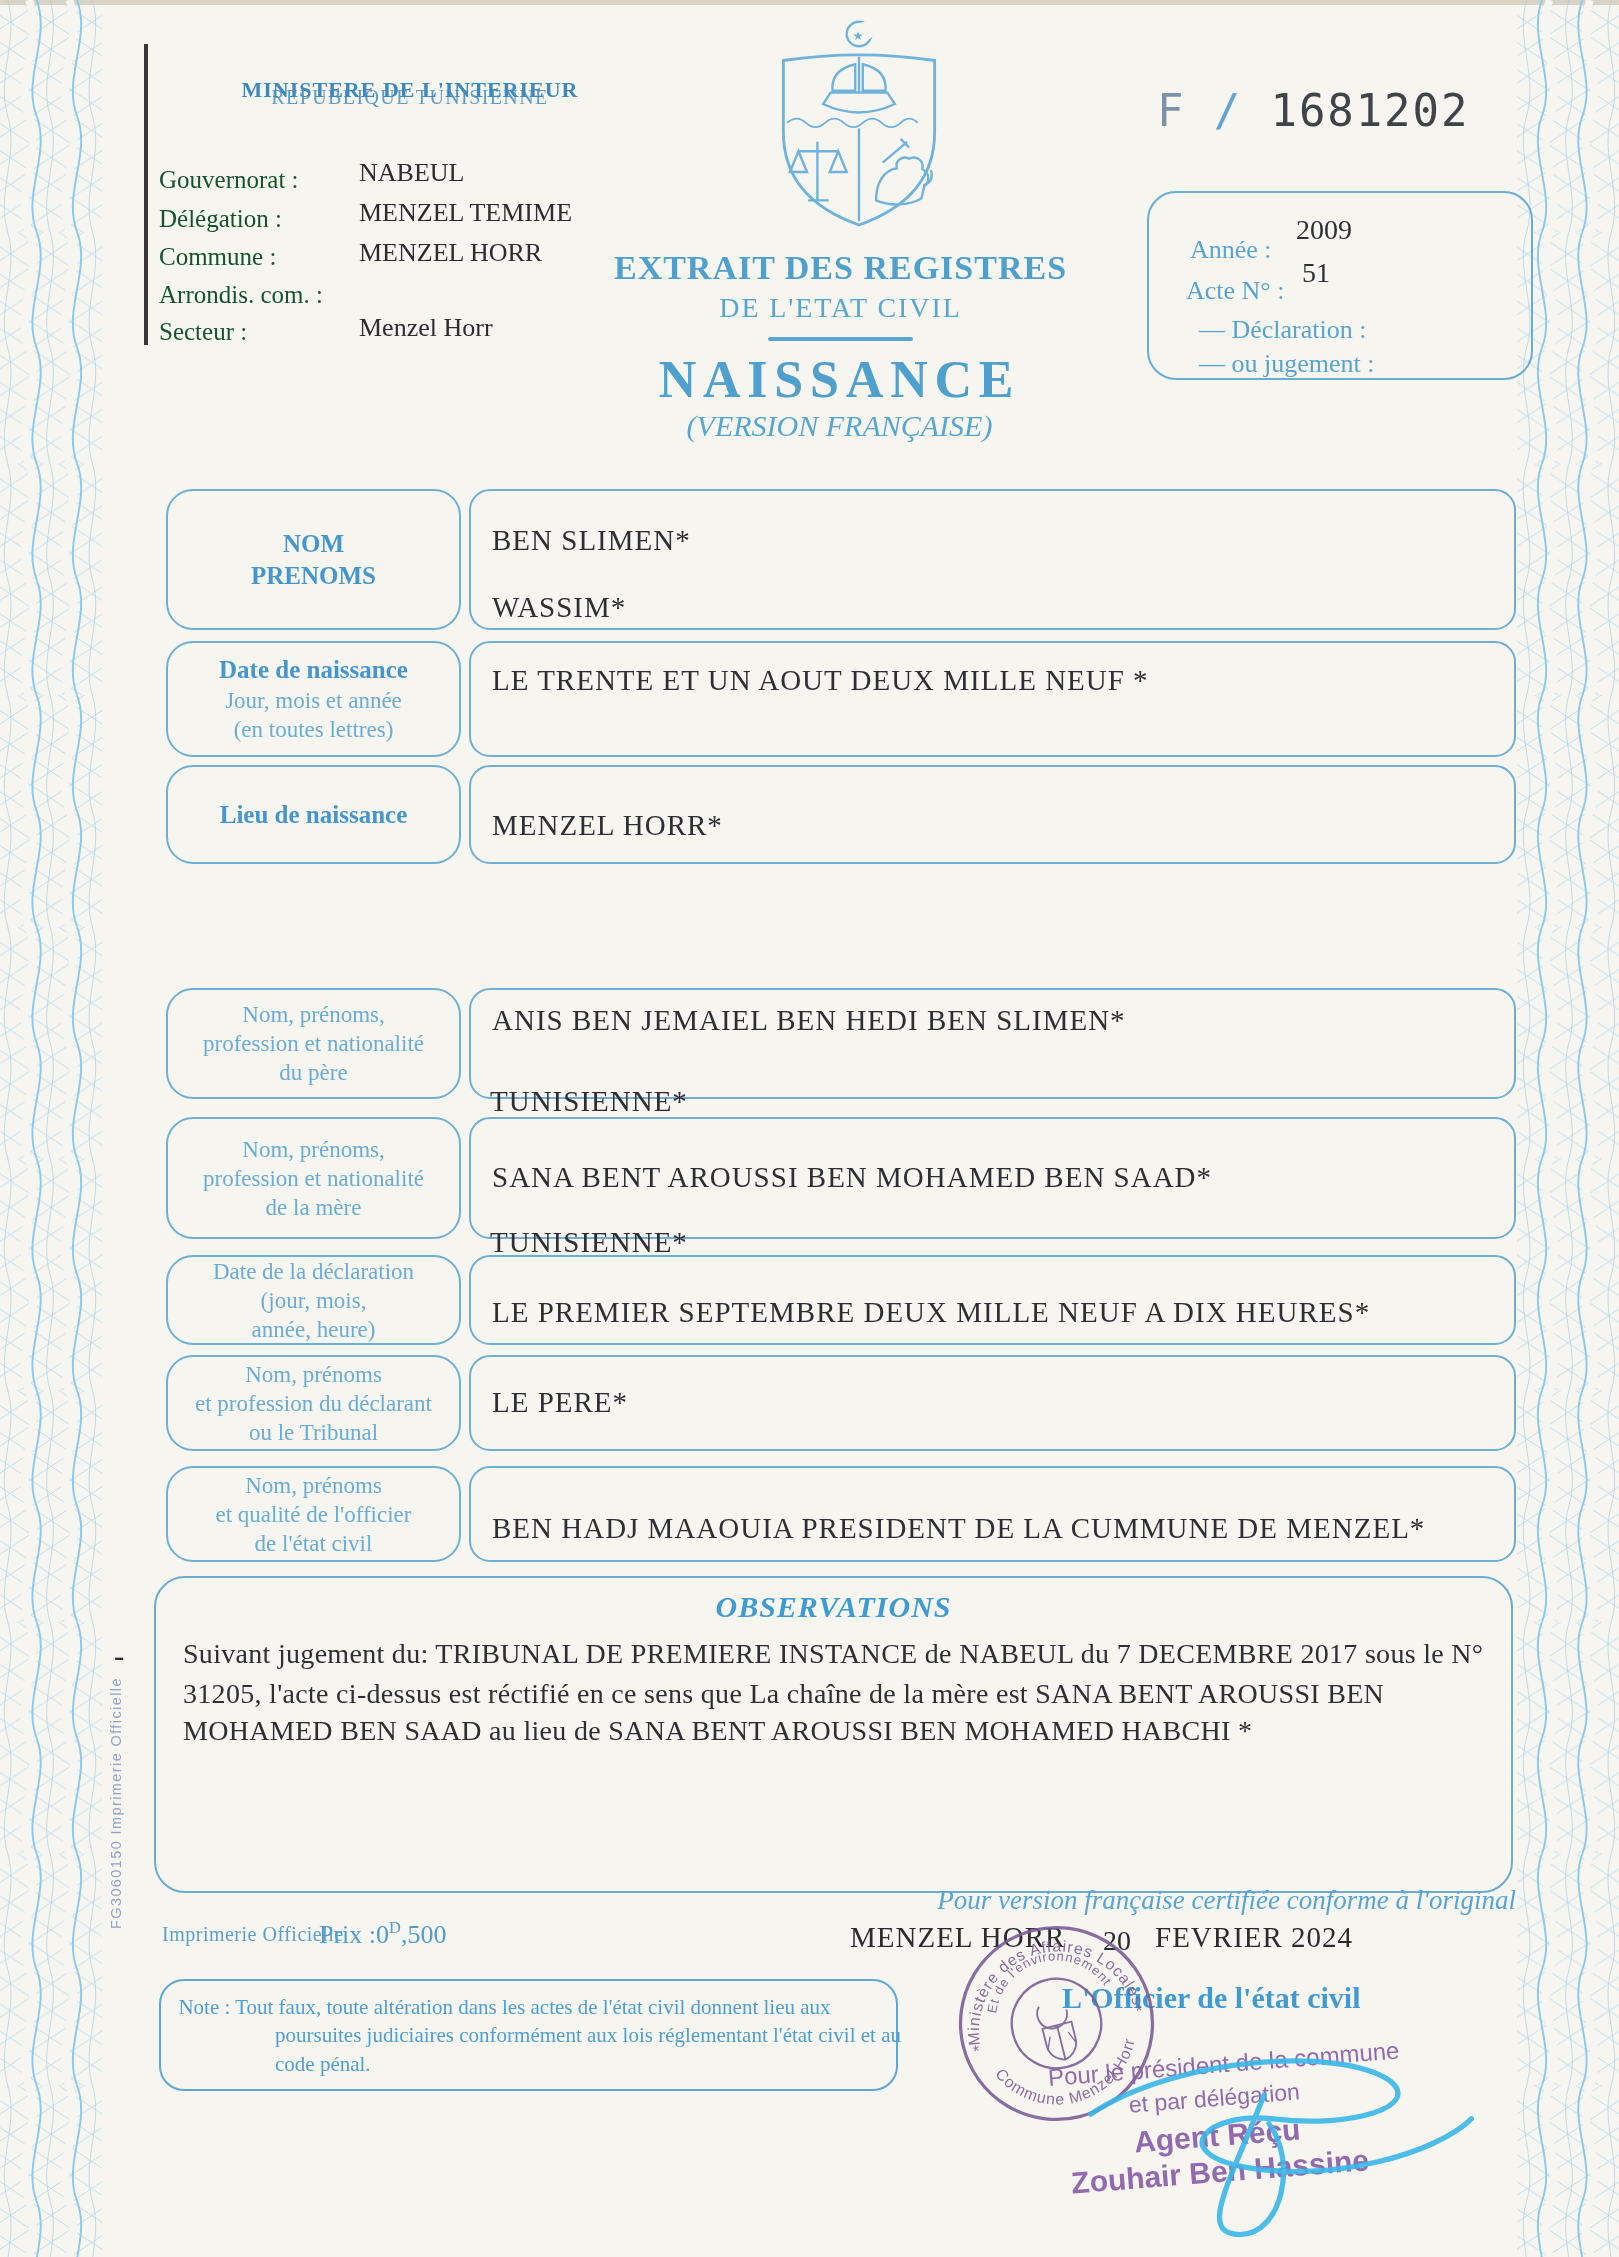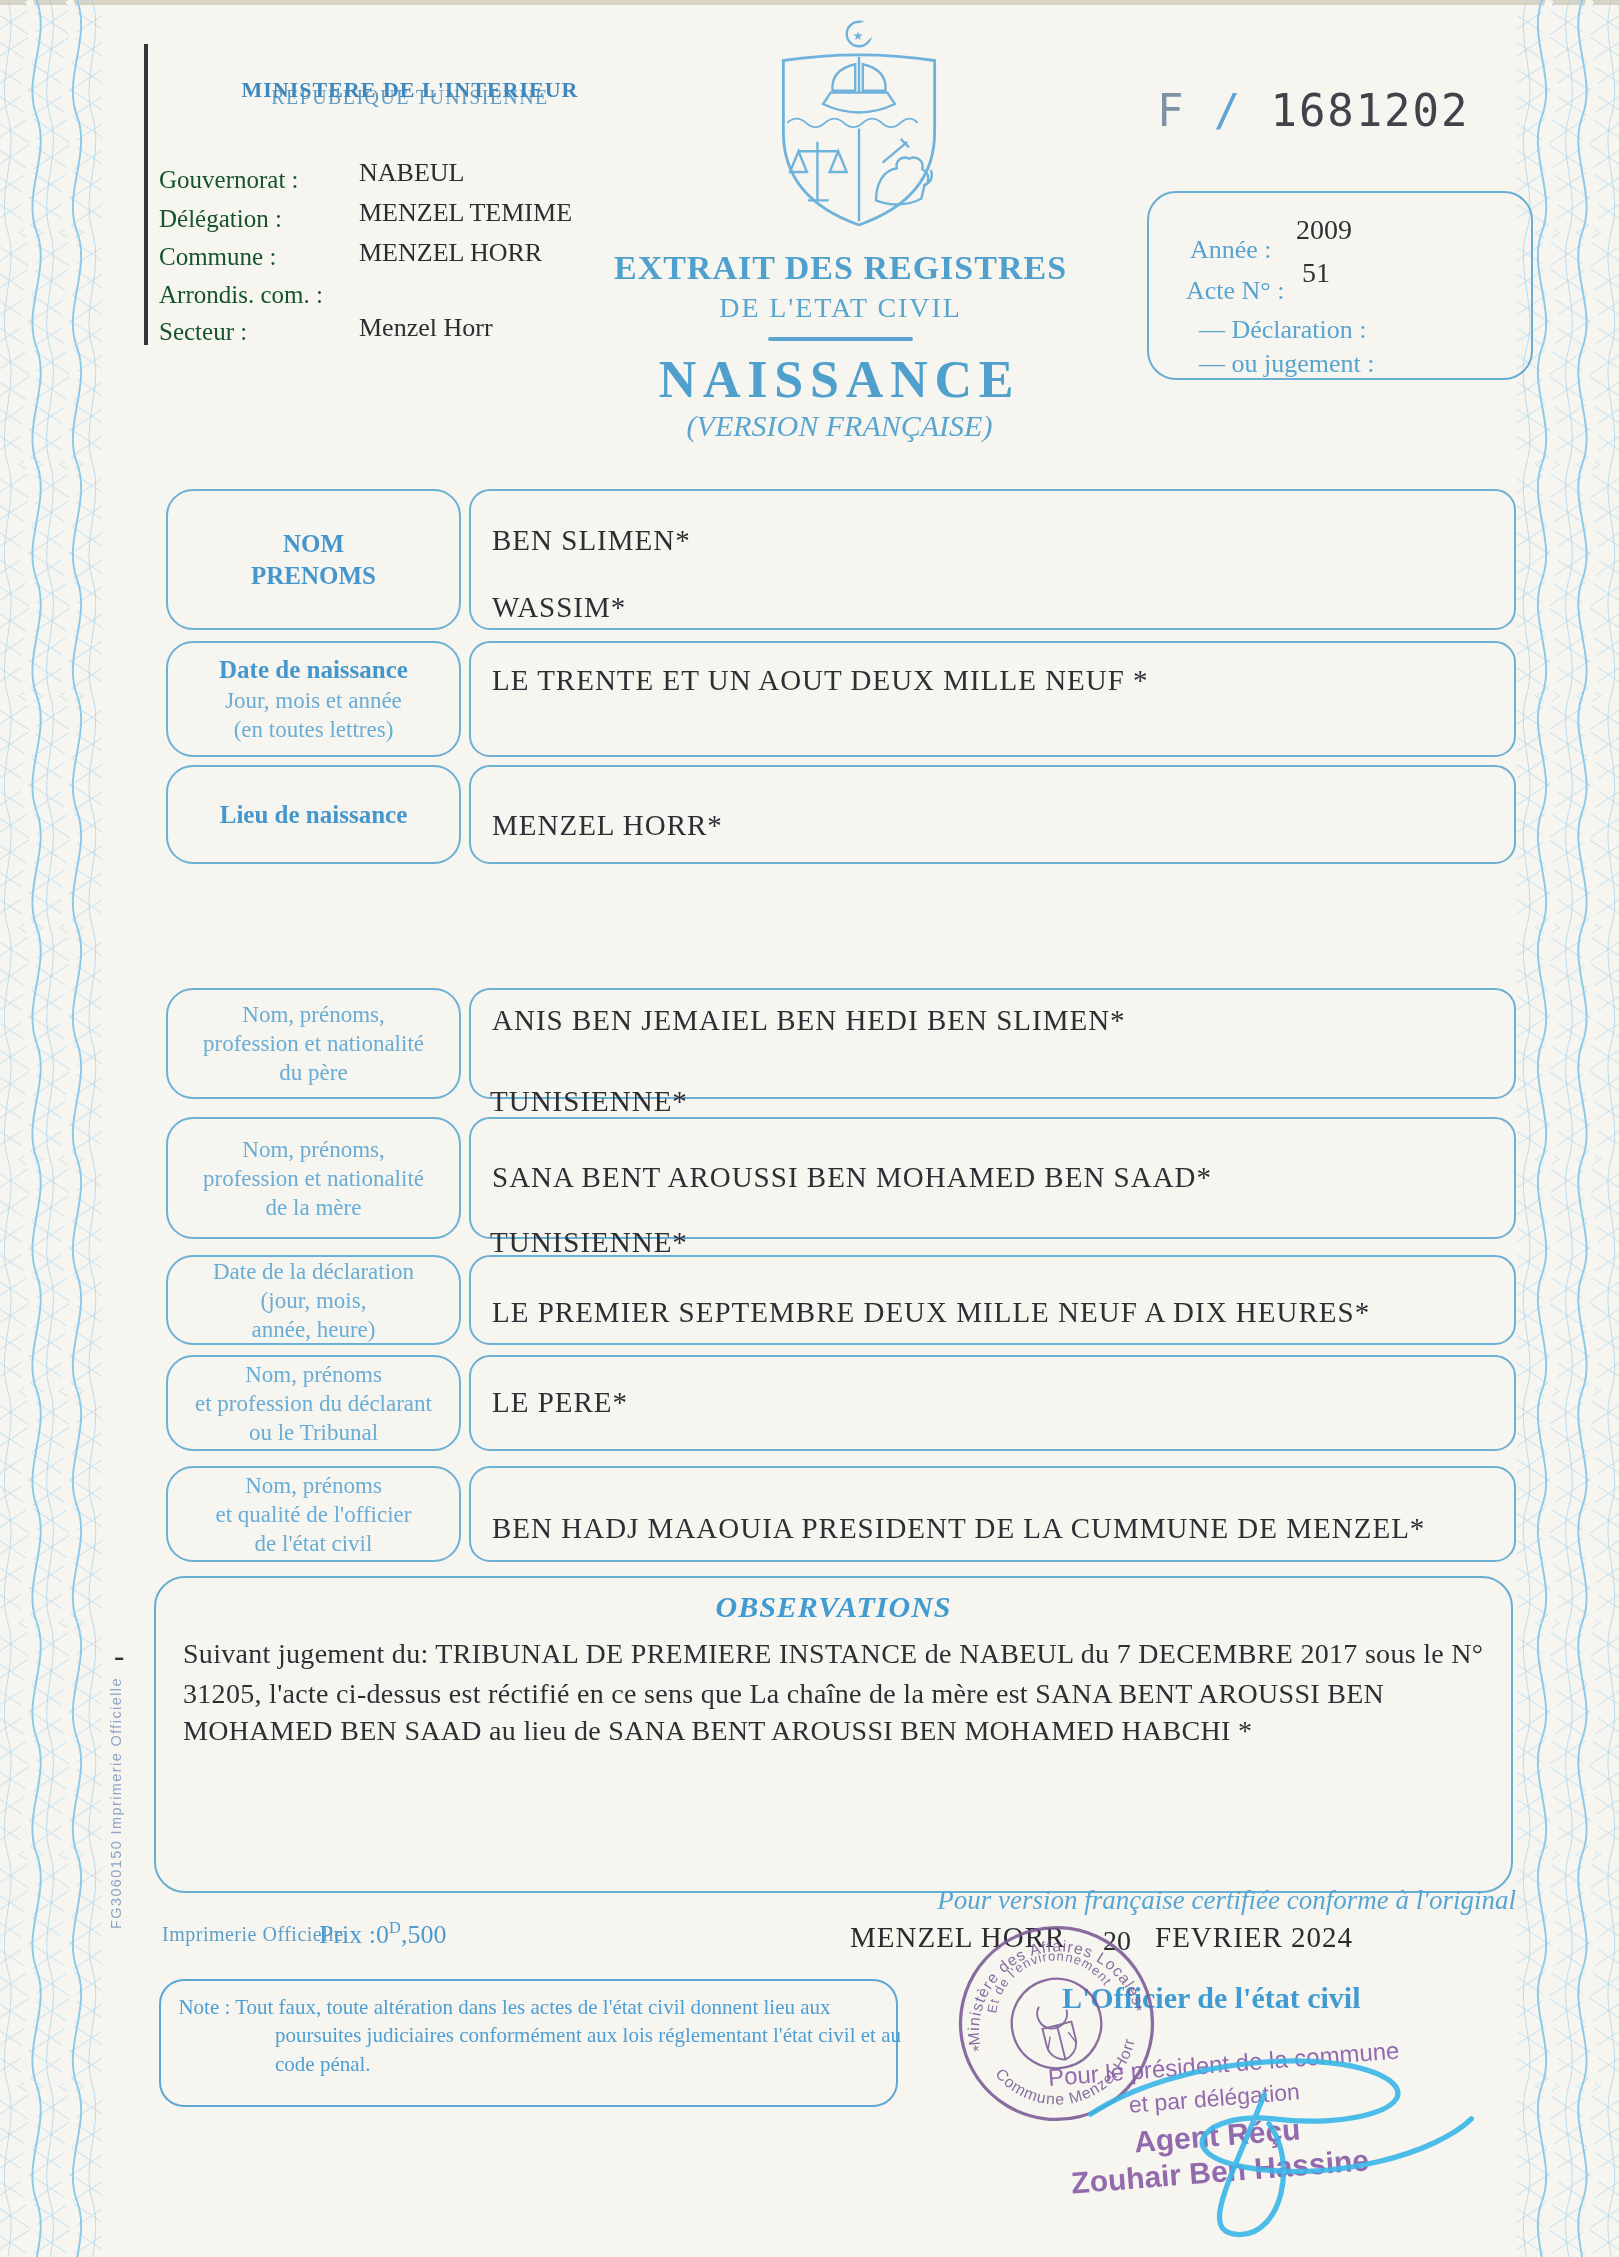--- a/index.html
+++ b/index.html
@@ -54,21 +54,21 @@
           color:#3f9bd1;letter-spacing:1px;}
   .oline{position:absolute;left:27px;font-size:28px;color:#2e2e35;white-space:nowrap;letter-spacing:0.3px;}
   .odash{position:absolute;left:114px;top:1638px;font-size:31px;color:#2e2e35;}
   .vcode{position:absolute;left:108px;top:1929px;transform:rotate(-90deg);transform-origin:0 0;
          font-size:14.5px;letter-spacing:1.4px;color:#8fa3c6;white-space:nowrap;
          font-family:"Liberation Sans",sans-serif;}
   
   .impr{position:absolute;left:162px;top:1923px;font-size:20px;color:#5b9fca;letter-spacing:0.5px;}
   .prix{position:absolute;left:319px;top:1918px;font-size:26px;color:#4f9cd0;}
   .prix sup{font-size:16.4px;}
-  .notebox{position:absolute;left:159px;top:1979px;width:739px;height:128px;
+  .notebox{position:absolute;left:159px;top:1979px;width:739px;height:112px;
            border:2.9px solid rgba(77,158,210,.9);border-radius:25px;box-sizing:border-box;}
   .nline{position:absolute;left:17.4px;font-size:21px;color:#4d9ed2;white-space:nowrap;}
   .cert{position:absolute;left:734px;top:1885px;width:782px;text-align:right;font-size:27px;
         font-style:italic;color:#55a6d4;white-space:nowrap;}
   .place{position:absolute;left:850px;top:1921px;font-size:29px;color:#2b2b30;letter-spacing:1px;}
   .day{position:absolute;left:1103px;top:1925px;font-size:28px;color:#2b2b30;}
   .fdate{position:absolute;left:1155px;top:1921px;font-size:29px;color:#2b2b30;letter-spacing:1px;}
   .officer{position:absolute;left:1062px;top:1981px;font-size:30px;font-weight:bold;
            color:#3f9bd1;z-index:6;}
   

